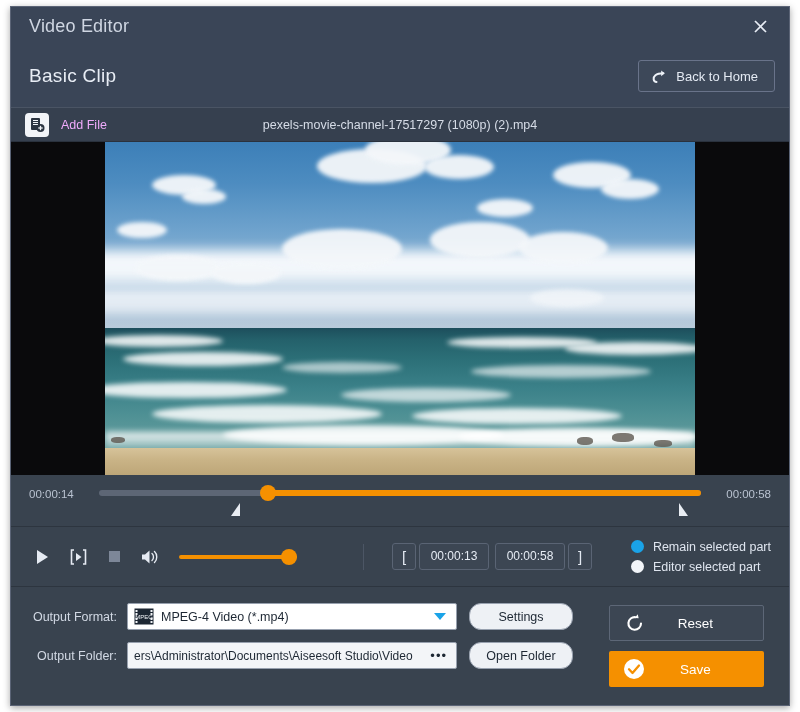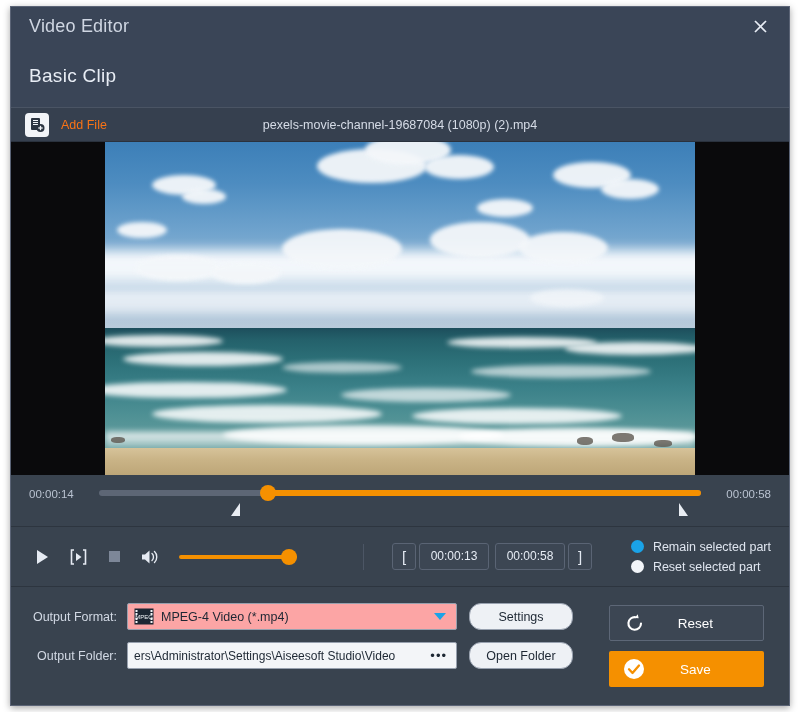--- a/index.html
+++ b/index.html
@@ -92,21 +92,21 @@
   .addfile-icon {
     width: 24px; height: 24px;
     background: #f2f4f8;
     border-radius: 4px;
     display: flex; align-items: center; justify-content: center;
     cursor: pointer;
     flex: none;
   }
   .addfile-label {
     margin-left: 12px;
-    color: #f97316;
+    color: #f0abfc;
     font-size: 12.5px;
     cursor: pointer;
   }
   .filename {
     position: absolute;
     left: 0; right: 0;
     text-align: center;
     color: #d6dce7;
     font-size: 12.5px;
     pointer-events: none;
@@ -357,21 +357,21 @@
   .out-label {
     width: 98px;
     color: #d2d9e4;
     font-size: 12.5px;
     text-align: right;
     padding-right: 10px;
     flex: none;
   }
   .select-box {
     width: 330px; height: 27px;
-    background: #fca5a5;
+    background: #ffffff;
     border: 1px solid #97a0ae;
     border-radius: 2px;
     display: flex;
     align-items: center;
     padding: 0 6px;
     cursor: pointer;
     flex: none;
   }
   .mpeg-icon { flex: none; margin-right: 7px; }
   .select-text {
@@ -471,36 +471,43 @@
       <svg width="15" height="15" viewBox="0 0 15 15">
         <line x1="2" y1="2" x2="13" y2="13" stroke="#e8edf5" stroke-width="1.7"></line>
         <line x1="13" y1="2" x2="2" y2="13" stroke="#e8edf5" stroke-width="1.7"></line>
       </svg>
     </div>
   </div>
 
   <div class="header">
     <span class="header-title">Basic Clip</span>
     <div class="header-spacer"></div>
+    <div class="back-home">
+      <svg width="16" height="15" viewBox="0 0 16 15">
+        <path d="M4.5 13 C1.2 13 0.6 8.4 3.4 6.2 C5.4 4.6 8.6 4.3 11.4 4.3" stroke="#eef2f8" stroke-width="2" fill="none" stroke-linecap="round"></path>
+        <path d="M9.2 1.4 L12.6 4.3 L9.2 7.2 Z" fill="#eef2f8"></path>
+      </svg>
+      <span>Back to Home</span>
+    </div>
   </div>
 
   <div class="filebar">
     <div class="addfile-icon">
       <svg width="16" height="16" viewBox="0 0 16 16">
         <rect x="2" y="1" width="9" height="12" rx="1" fill="#2b3441"></rect>
         <line x1="4" y1="3.5" x2="9" y2="3.5" stroke="#f2f4f8" stroke-width="1"></line>
         <line x1="4" y1="5.5" x2="9" y2="5.5" stroke="#f2f4f8" stroke-width="1"></line>
         <line x1="4" y1="7.5" x2="9" y2="7.5" stroke="#f2f4f8" stroke-width="1"></line>
         <circle cx="11.5" cy="11" r="4" fill="#2b3441"></circle>
         <line x1="11.5" y1="8.8" x2="11.5" y2="13.2" stroke="#f2f4f8" stroke-width="1.3"></line>
         <line x1="9.3" y1="11" x2="13.7" y2="11" stroke="#f2f4f8" stroke-width="1.3"></line>
       </svg>
     </div>
     <span class="addfile-label">Add File</span>
-    <span class="filename">pexels-movie-channel-19687084 (1080p) (2).mp4</span>
+    <span class="filename">pexels-movie-channel-17517297 (1080p) (2).mp4</span>
   </div>
 
   <div class="preview">
     <div class="video-frame">
       <div class="sky"></div>
 
       <div class="cloud" style="left:36%;top:2%;width:110px;height:34px;"></div>
       <div class="cloud" style="left:44%;top:-2%;width:86px;height:30px;"></div>
       <div class="cloud" style="left:54%;top:4%;width:70px;height:24px;"></div>
       <div class="cloud" style="left:8%;top:10%;width:64px;height:20px;"></div>
@@ -598,21 +605,21 @@
 
     <div class="ctrl-flex"></div>
 
     <div class="radio-group">
       <div class="radio-row">
         <span class="radio-dot on"></span>
         <span class="radio-label">Remain selected part</span>
       </div>
       <div class="radio-row">
         <span class="radio-dot off"></span>
-        <span class="radio-label">Reset selected part</span>
+        <span class="radio-label">Editor selected part</span>
       </div>
     </div>
   </div>
 
   <div class="bottom">
     <div class="out-left">
 
       <div class="out-row">
         <span class="out-label">Output Format:</span>
         <div class="select-box">
@@ -630,21 +637,21 @@
           </svg>
           <span class="select-text">MPEG-4 Video (*.mp4)</span>
           <span class="chevron"></span>
         </div>
         <button class="gray-btn">Settings</button>
       </div>
 
       <div class="out-row">
         <span class="out-label">Output Folder:</span>
         <div class="path-box">
-          <span class="path-text">ers\Administrator\Settings\Aiseesoft Studio\Video</span>
+          <span class="path-text">ers\Administrator\Documents\Aiseesoft Studio\Video</span>
           <span class="dots-btn">•••</span>
         </div>
         <button class="gray-btn">Open Folder</button>
       </div>
 
     </div>
 
     <div class="out-right">
       <div class="action-btn reset">
         <span class="action-icon">

